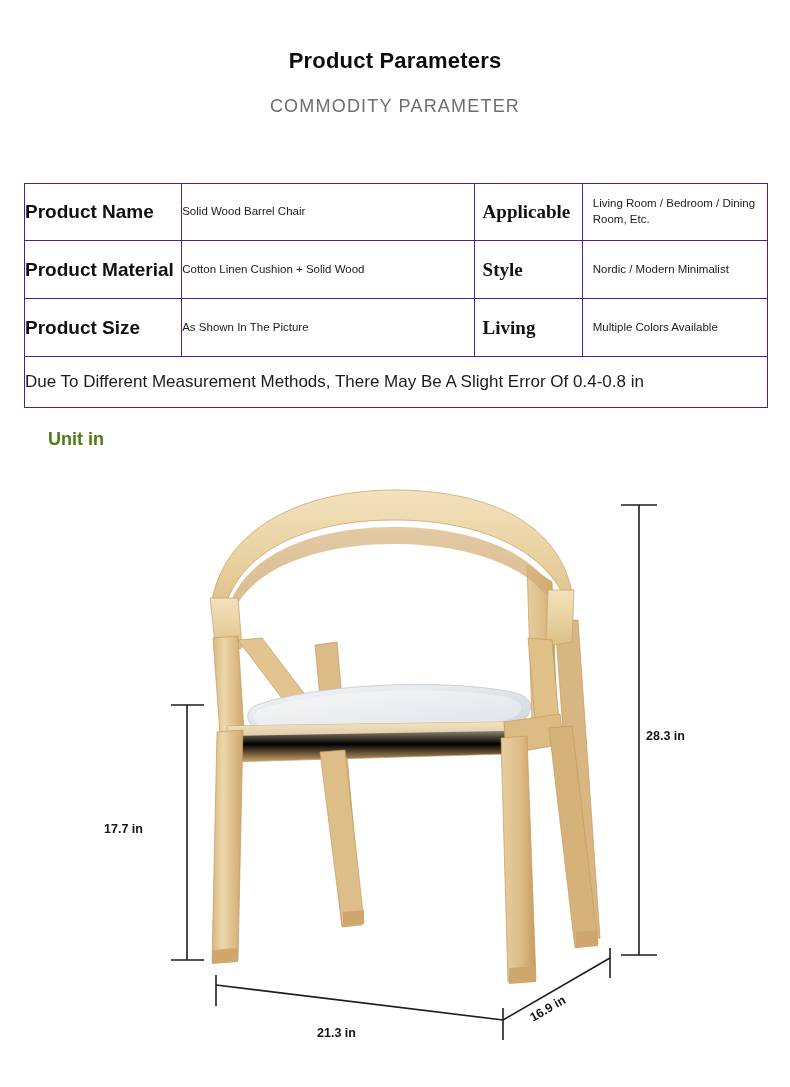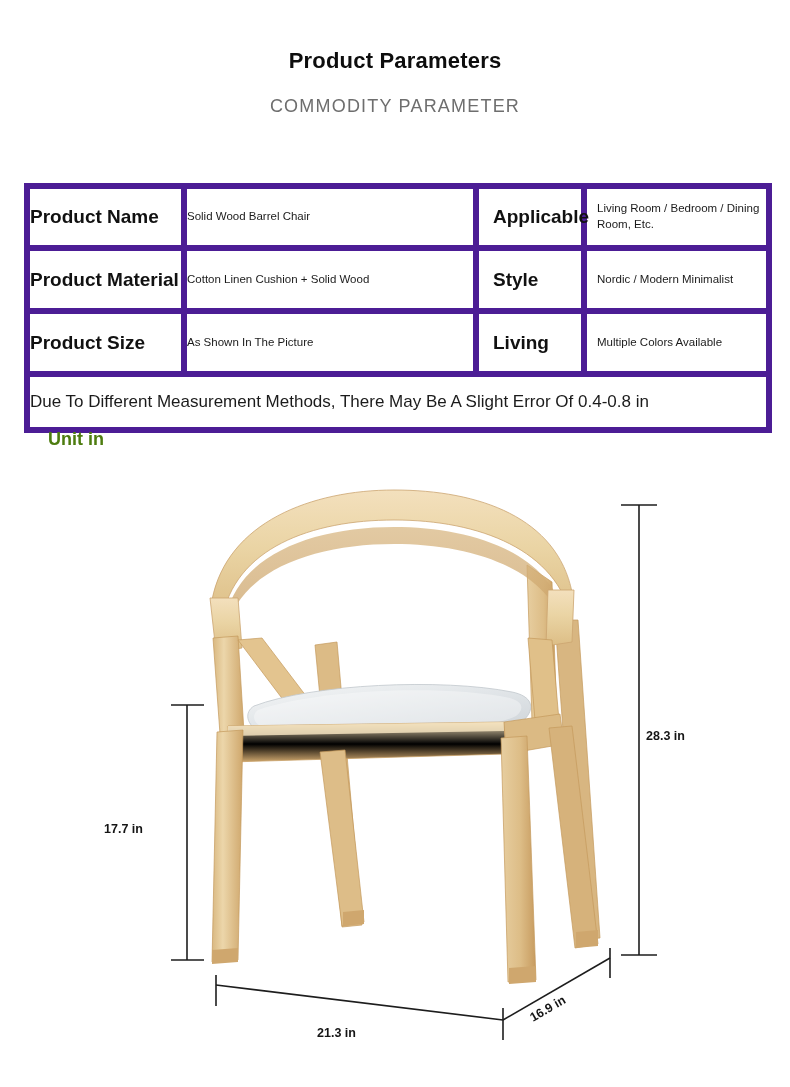--- a/index.html
+++ b/index.html
@@ -29,32 +29,33 @@
   }
 
   
   .spec-table{
     position:absolute;left:24px;top:183px;
     width:744px;
     border-collapse:collapse;
     table-layout:fixed;
   }
   .spec-table td{
-    border:6px solid #4c1d95;
+    border:1px solid #4c1d95;
     vertical-align:middle;
     padding:0;
   }
   .lbl{
     font-size:19px;font-weight:bold;color:#111;
     line-height:1.15;
     padding:6px 0 6px 18px;
     white-space:nowrap;
   }
   .lbl.r{
-    padding-left:14px;
+    padding-left:8px;
+    font-family:Liberation Serif, serif;
   }
   .val{
     font-size:11.5px;font-weight:500;color:#1b1b1b;
     line-height:1.38;
     padding:6px 8px 6px 14px;
   }
   .val.r{padding-left:10px;}
   .c-lbl1{width:157px;}
   .c-val1{width:292px;}
   .c-lbl2{width:108px;}

